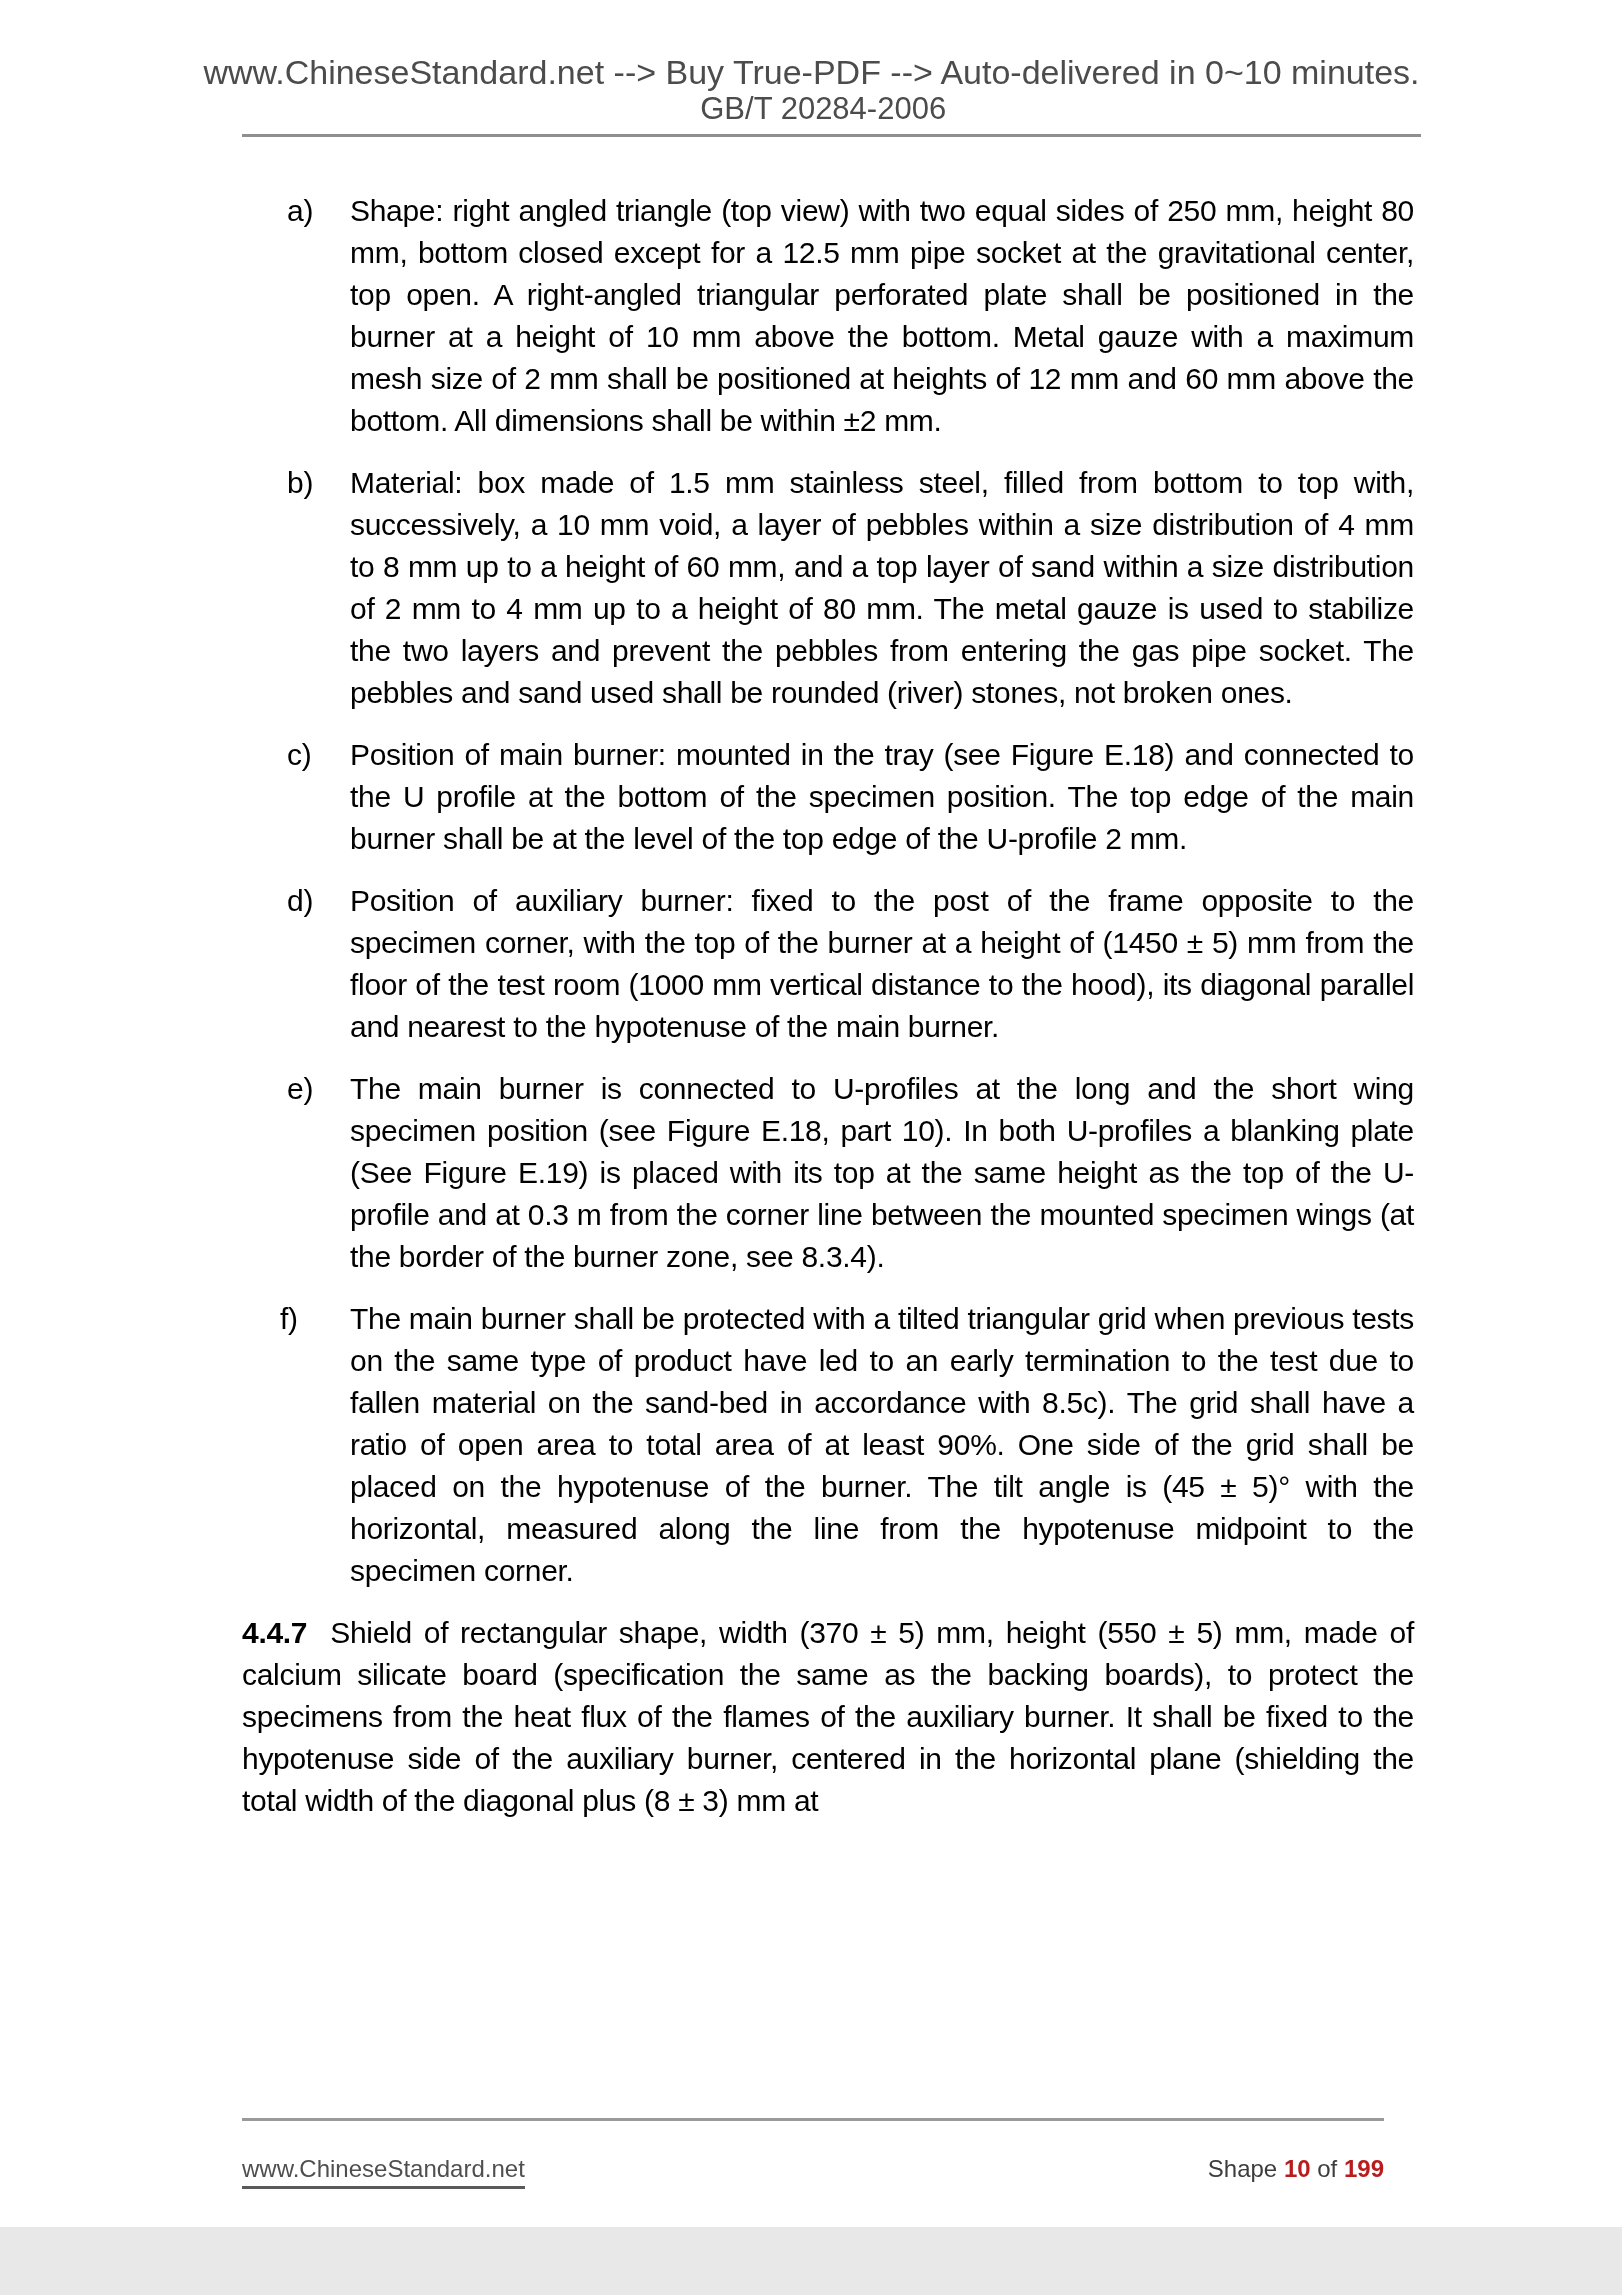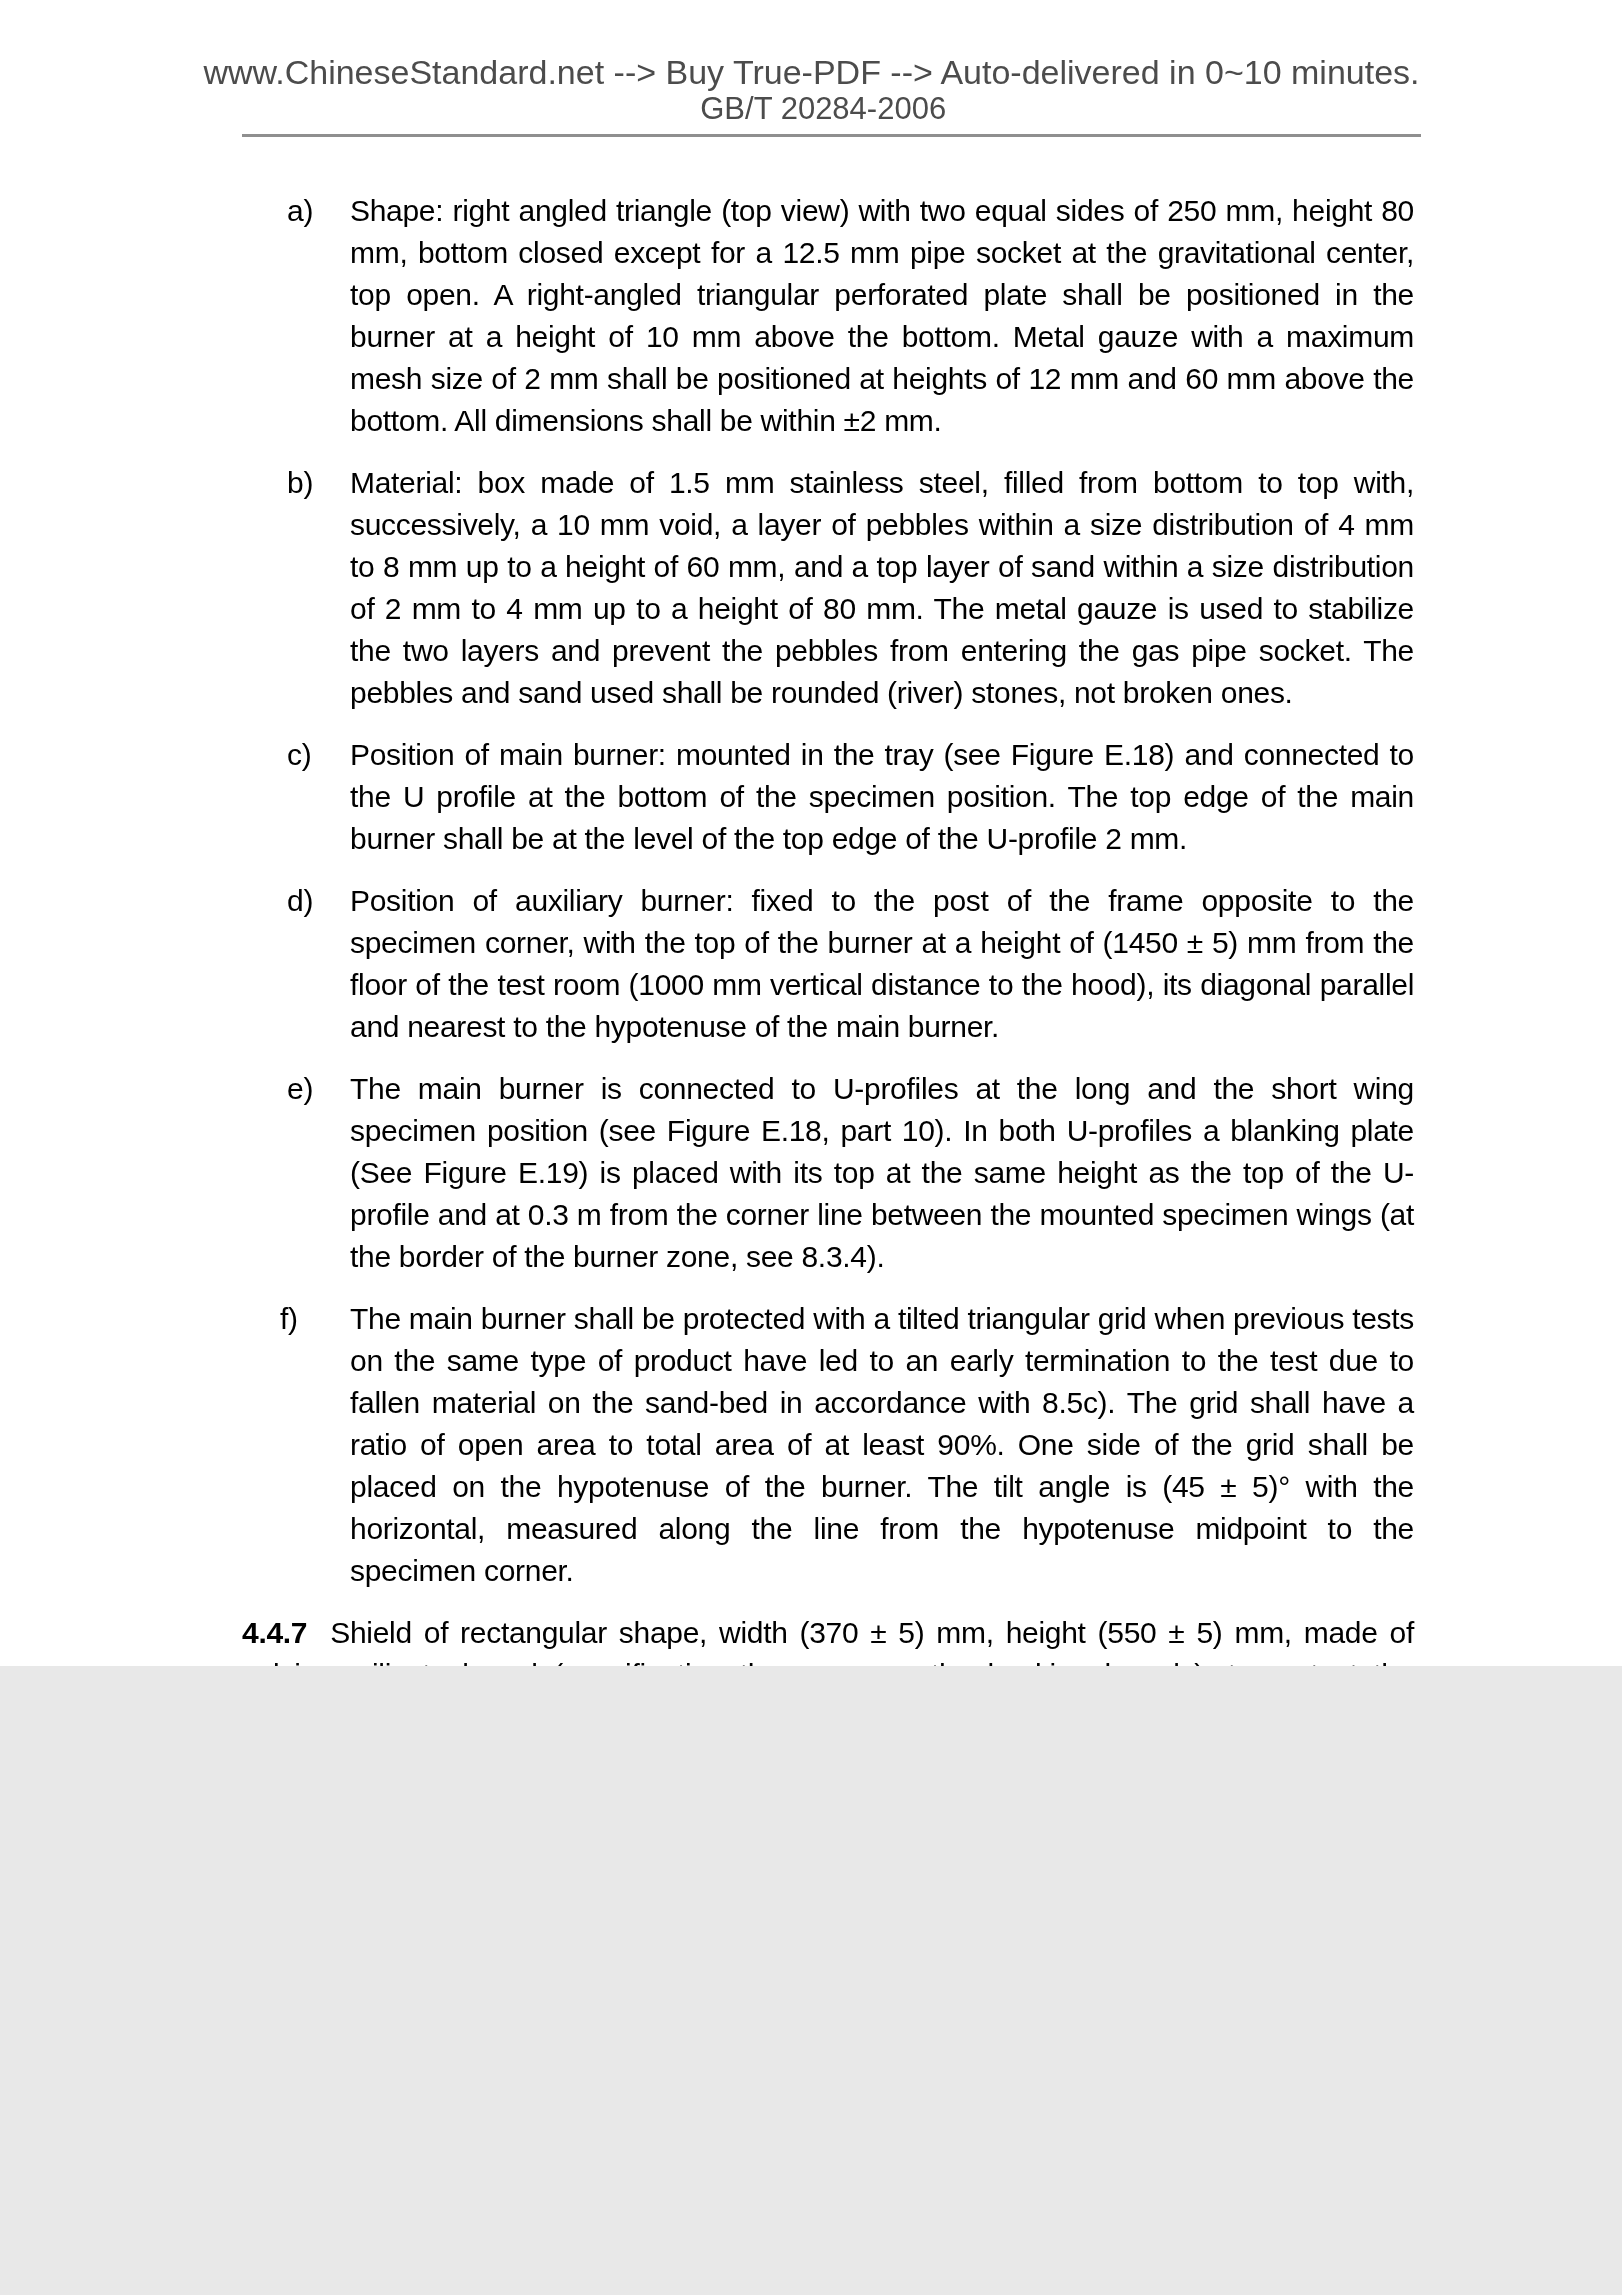--- a/index.html
+++ b/index.html
@@ -1,19 +1,19 @@
 <!DOCTYPE html>
 <html style="font-size:13.3px"><head>
 <meta charset="utf-8">
 <style>
   html, body { margin: 0; padding: 0; background: #e8e8e8; }
   .page {
     position: relative;
     width: 1623px;
-    height: 1666px;
+    height: 2227px;
     background: #ffffff;
     font-family: "Liberation Sans", "DejaVu Sans", sans-serif;
     overflow: hidden;
   }
 
   
   .header-banner {
     position: absolute;
     top: 55px;
     left: 0;
@@ -80,23 +80,23 @@
     width: 1142px;
     height: 2.5px;
     background: #9a9a9a;
   }
   .footer-row {
     position: absolute;
     top: 2155px;
     left: 242px;
     width: 1142px;
     display: flex;
-    justify-content: center;
+    justify-content: space-between;
     align-items: baseline;
-    font-size: 37px;
+    font-size: 24px;
     line-height: 1.2;
   }
   .site-link {
     color: #4f4f4f;
     text-decoration: none;
     border-bottom: 3.3px solid #5a5a5a;
     padding-bottom: 2.5px;
     cursor: pointer;
   }
   .page-indicator { color: #3d3d3d; }

